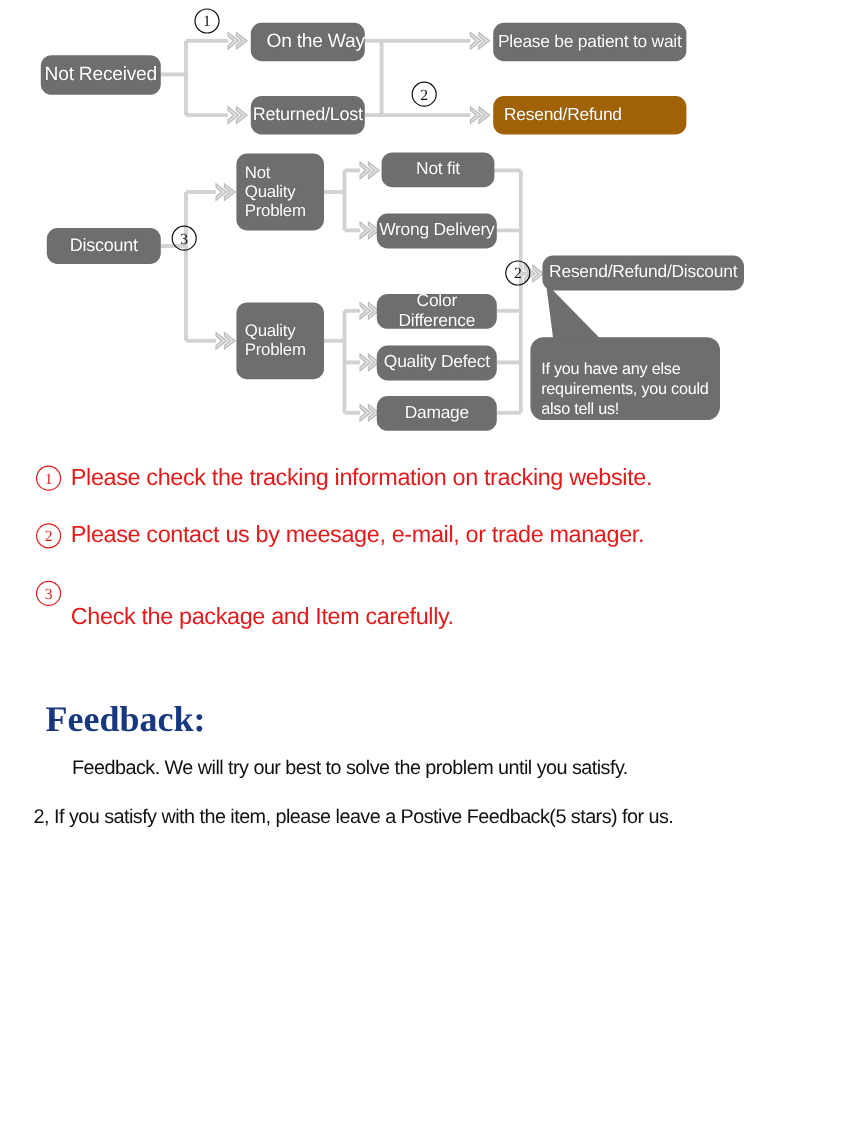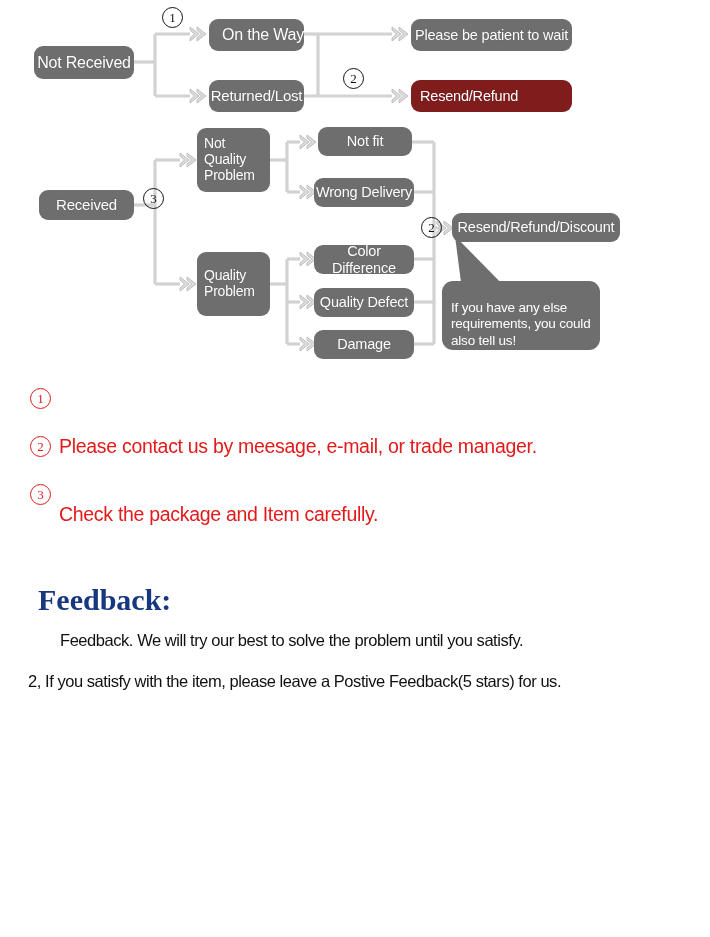--- a/index.html
+++ b/index.html
@@ -208,25 +208,25 @@
       </div>
       <div class="node center" style="left: 209px; top: 19px; width: 95px; height: 32px; font-size: 16px; background: rgb(110, 110, 110); justify-content: flex-end;">
         <span>On the Way</span>
       </div>
       <div class="node center" style="left: 209px; top: 80px; width: 95px; height: 32px; font-size: 15px; background: rgb(110, 110, 110);">
         <span>Returned/Lost</span>
       </div>
       <div class="node center" style="left: 411px; top: 19px; width: 161px; height: 32px; font-size: 14.5px; background: rgb(110, 110, 110);">
         <span>Please be patient to wait</span>
       </div>
-      <div class="node left" style="left: 411px; top: 80px; width: 161px; height: 32px; font-size: 14.5px; background: #7f1d1d; padding-left: 9px;">
+      <div class="node left" style="left: 411px; top: 80px; width: 161px; height: 32px; font-size: 14.5px; background: #a16207; padding-left: 9px;">
         <span>Resend/Refund</span>
       </div>
       <div class="node center" style="left: 39px; top: 190px; width: 95px; height: 30px; font-size: 15px; background: rgb(110, 110, 110);">
-        <span>Received</span>
+        <span>Discount</span>
       </div>
       <div class="node left" style="left: 197px; top: 128px; width: 73px; height: 64px; font-size: 14px; background: rgb(110, 110, 110); padding-left: 7px;">
         <span>Not<br>Quality<br>Problem</span>
       </div>
       <div class="node left" style="left: 197px; top: 252px; width: 73px; height: 64px; font-size: 14px; background: rgb(110, 110, 110); padding-left: 7px;">
         <span>Quality<br>Problem</span>
       </div>
       <div class="node center" style="left: 318px; top: 127px; width: 94px; height: 29px; font-size: 14.5px; background: rgb(110, 110, 110);">
         <span>Not fit</span>
       </div>
@@ -253,20 +253,21 @@
       <div class="circled" style="left: 421px; top: 217px;">2</div>
     </div>
   <div id="bubble-layer">
       <div class="bubble" style="left: 442px; top: 281px; width: 158px; height: 69px; background: rgb(110, 110, 110);">If you have any else requirements, you could also tell us!</div>
     </div>
 </div>
 
 <div id="notes">
     <div class="note-row">
       <div class="note-num" style="border-color: rgb(227, 26, 26); color: rgb(227, 26, 26);">1</div>
+      <div class="note-text" style="color: rgb(227, 26, 26);">Please check the tracking information on tracking website.</div>
     </div>
     <div class="note-row">
       <div class="note-num" style="border-color: rgb(227, 26, 26); color: rgb(227, 26, 26);">2</div>
       <div class="note-text" style="color: rgb(227, 26, 26);">Please contact us by meesage, e-mail, or trade manager.</div>
     </div>
     <div class="note-row">
       <div class="note-num" style="border-color: rgb(227, 26, 26); color: rgb(227, 26, 26);">3</div>
       <div class="note-text" style="color: rgb(227, 26, 26); margin-top: 40px;">Check the package and Item carefully.</div>
     </div>
   </div>

